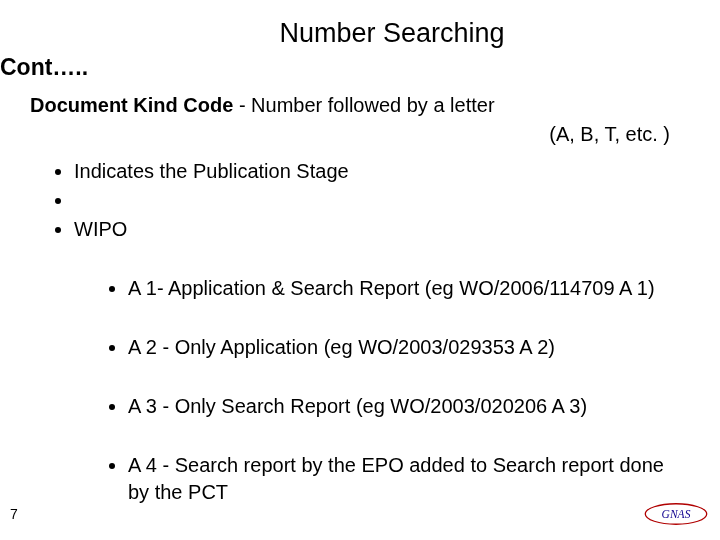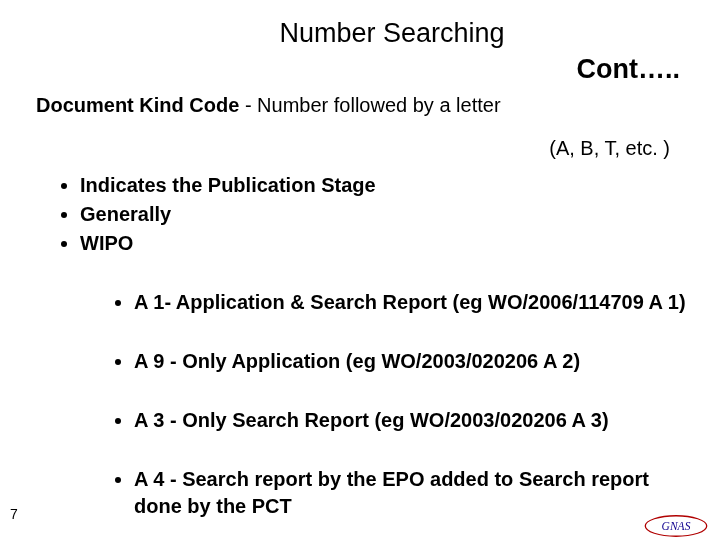--- a/index.html
+++ b/index.html
@@ -26,47 +26,46 @@
     text-align: center;
     font-weight: normal;
     font-size: 27px;
     margin-left: 32px;
   }
   .title-line2 {
     position: absolute;
     top: 54px;
     left: 0;
     width: 680px;
-    text-align: right;
+    text-align: left;
     font-weight: bold;
-    font-size: 27px;
+    font-size: 23px;
   }
   .body {
     position: absolute;
     top: 92px;
-    left: 36px;
+    left: 30px;
     right: 30px;
     font-size: 20px;
     line-height: 1.35;
   }
   .kind-intro {
     margin-bottom: 0;
   }
   .kind-intro .bold { font-weight: bold; }
   .kind-expl {
     text-align: right;
     padding-right: 20px;
-    margin-top: 16px;
+    margin-top: 2px;
     margin-bottom: 10px;
   }
   ul.lvl1 {
     list-style: disc;
     margin: 0;
     padding-left: 44px;
-    font-weight: bold;
   }
   ul.lvl1 > li { margin-bottom: 2px; font-size: 20px; }
   ul.lvl2-dash {
     list-style: none;
     margin: 0;
     padding-left: 30px;
   }
   ul.lvl2-dash > li::before {
     content: "– ";
   }
@@ -78,21 +77,21 @@
   ul.lvl2-disc > li { margin-bottom: 2px; margin-top: 32px; }
   .pagenum {
     position: absolute;
     left: 10px;
     bottom: 18px;
     font-size: 14px;
   }
   .logo {
     position: absolute;
     right: 12px;
-    bottom: 0;
+    bottom: 12px;
     width: 64px;
     height: 28px;
   }
   .logo svg { width: 100%; height: 100%; }
 </style>
 </head>
 <body>
 
 <div class="slide">
 
@@ -102,29 +101,28 @@
   <div class="body">
 
     <div class="kind-intro">
       <span class="bold">Document Kind Code</span><span> - Number followed by a letter</span>
     </div>
     <div class="kind-expl">(A, B, T, etc. )</div>
 
     <ul class="lvl1">
       <li><span class="bold">Indicates the Publication Stage</span></li>
       <li>
-        <span>Generally</span>
         <ul class="lvl2-dash">
         </ul>
       </li>
       <li>
         <span>WIPO</span>
         <ul class="lvl2-disc">
           <li><span>A 1- Application &amp; Search Report (eg WO/2006/114709 A 1)</span></li>
-          <li><span>A 9 - Only Application (eg WO/2003/020206 A 2)</span></li>
+          <li><span>A 2 - Only Application (eg WO/2003/029353 A 2)</span></li>
           <li><span>A 3 - Only Search Report (eg WO/2003/020206 A 3)</span></li>
           <li><span>A 4 - Search report by the EPO added to Search report done by the PCT</span></li>
         </ul>
       </li>
     </ul>
   </div>
 
   <div class="pagenum">7</div>
 
   <div class="logo">

